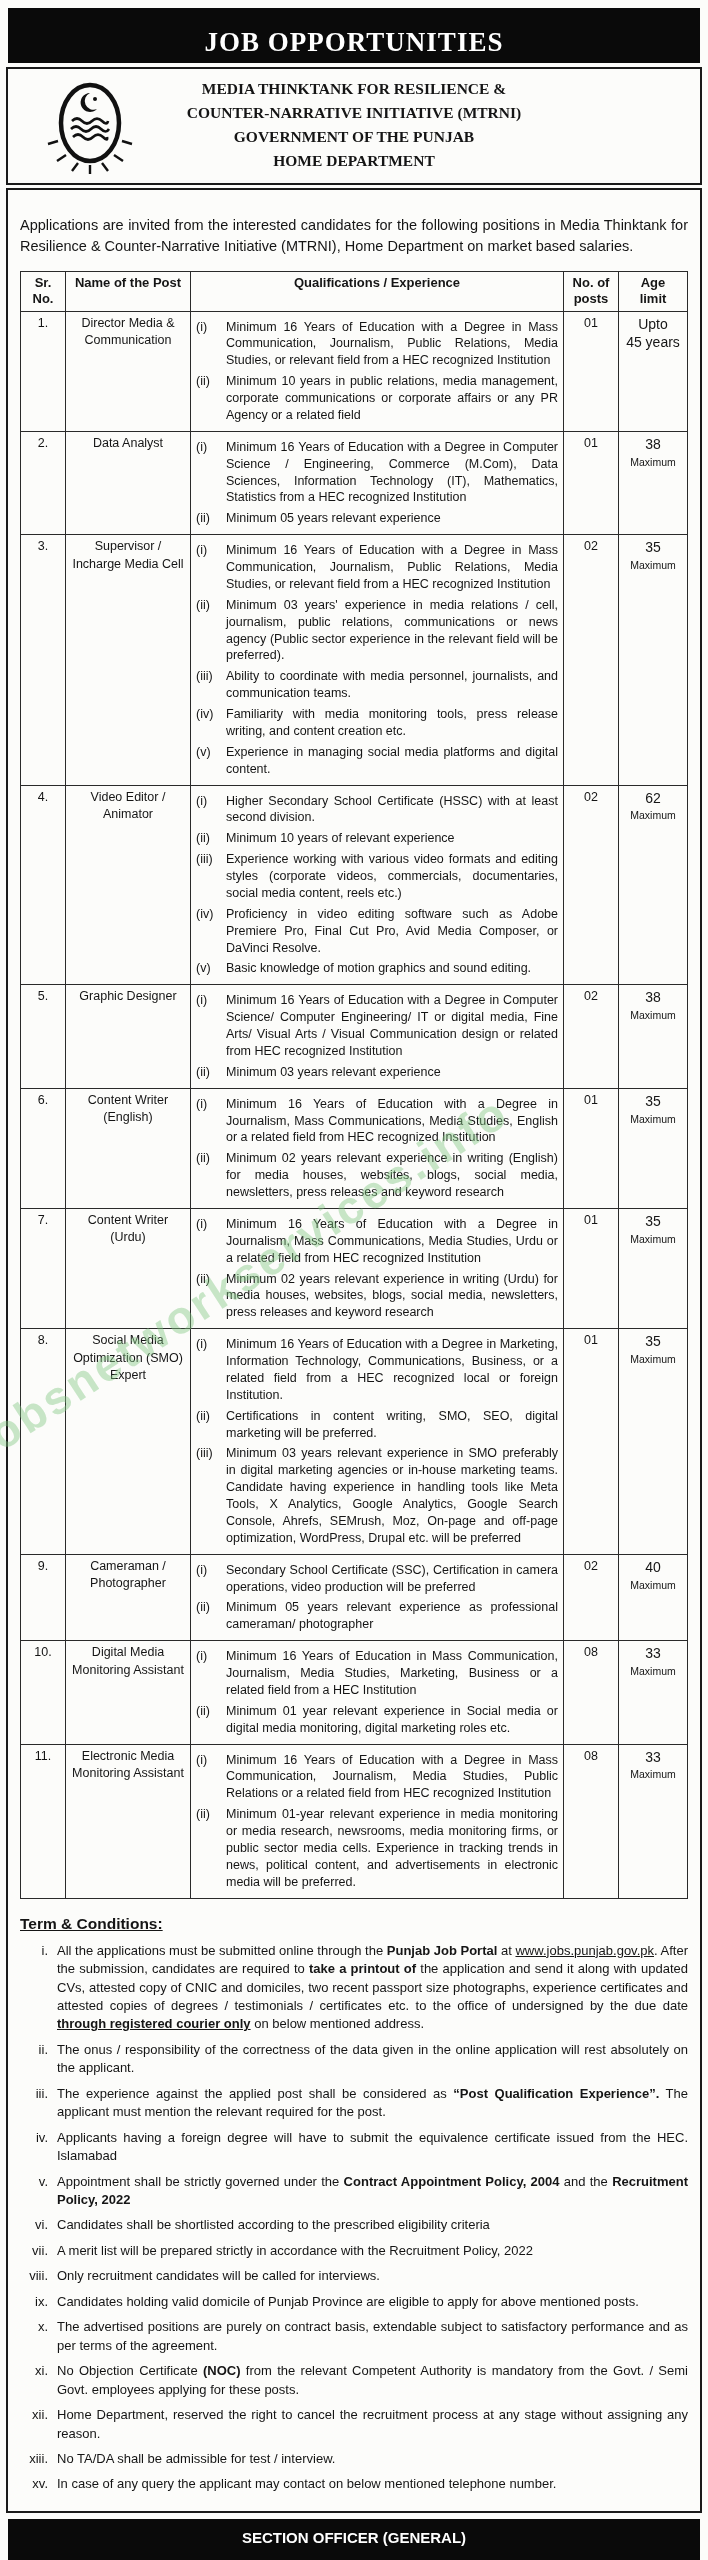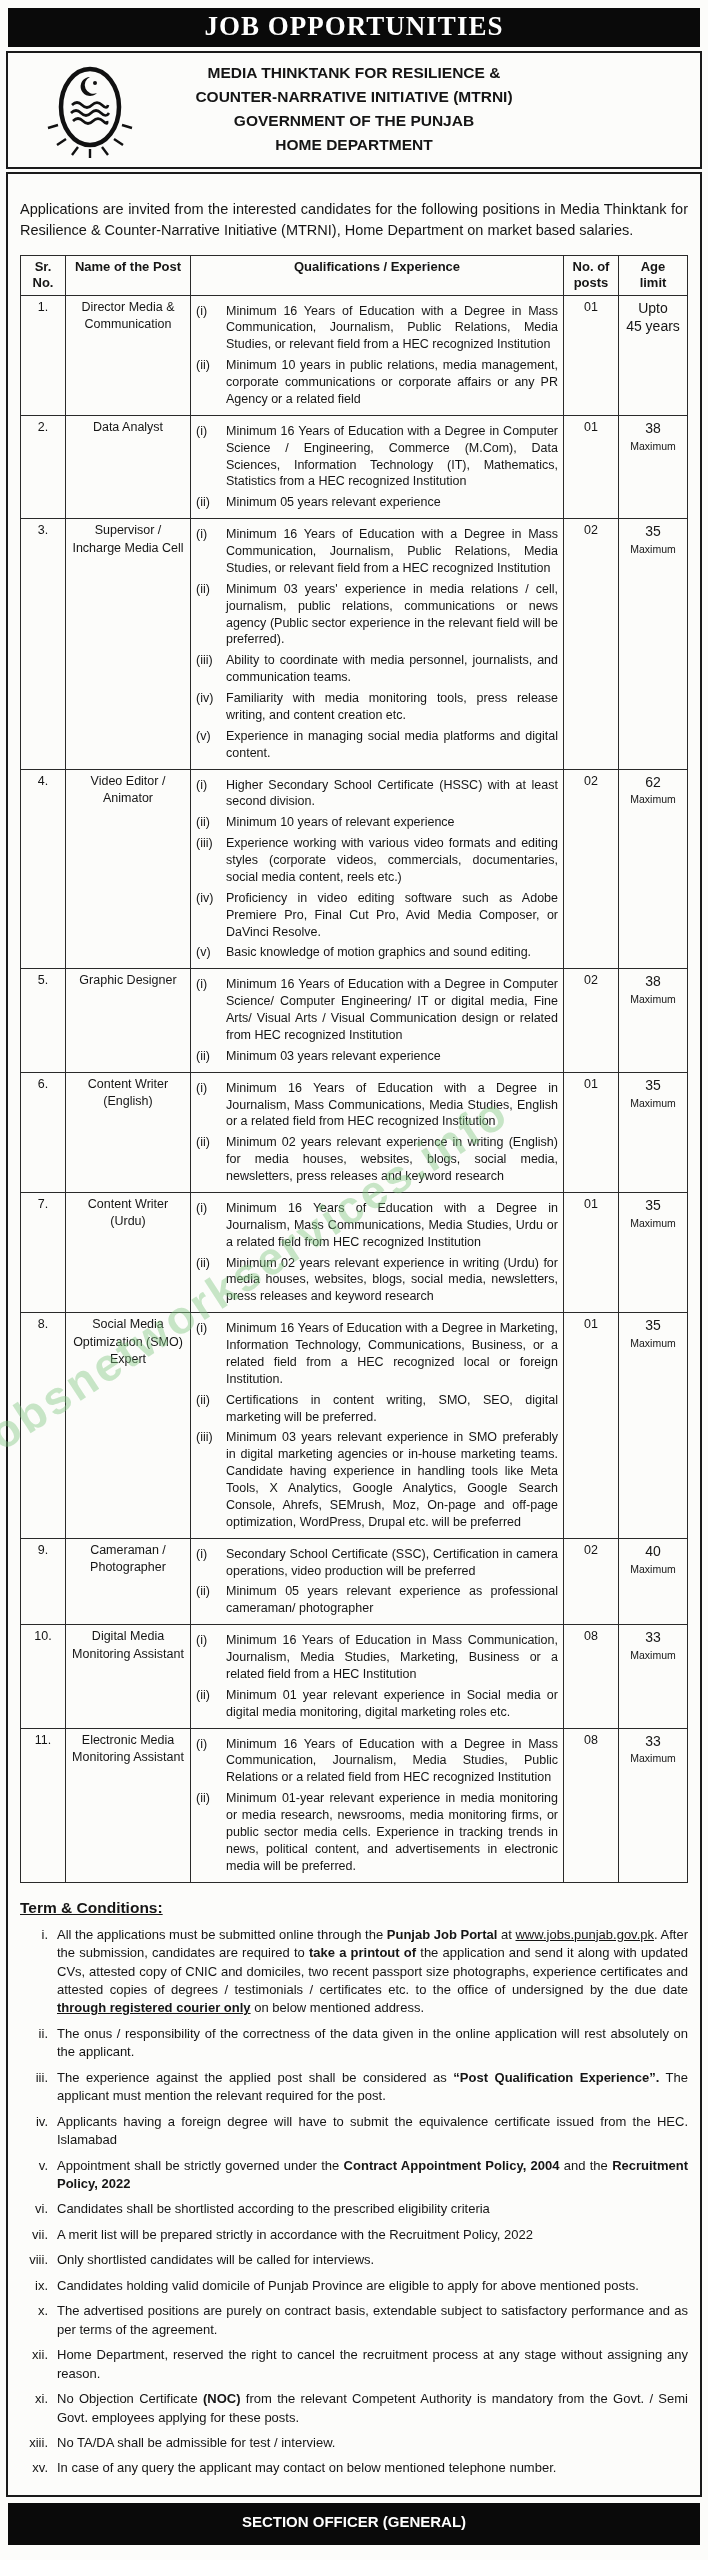--- a/index.html
+++ b/index.html
@@ -1,23 +1,23 @@
 <!DOCTYPE html>
 <html><head>
 <meta charset="utf-8">
 <style>
   html,body{margin:0;padding:0;background:#ffffff;}
   body{width:708px;font-family:"Liberation Sans",sans-serif;color:#151515;}
   .page{position:relative;width:708px;min-height:2560px;background:#fcfcfa;box-sizing:border-box;padding:8px 6px 0;overflow:hidden;}
 
   .banner{margin:0 2px;background:#0a0a0a;color:#fff;text-align:center;
     font-family:"Liberation Serif",serif;font-weight:bold;font-size:27px;
-    letter-spacing:1px;padding:3px 0 5px;}
-
-  .header-box{position:relative;border:2px solid #1a1a1a;margin-top:4px;padding:8px 120px 10px;}
+    letter-spacing:1px;padding:19px 0 5px;}
+
+  .header-box{position:relative;border:2px solid #1a1a1a;margin-top:4px;padding:8px 120px 10px;font-family:Liberation Serif, serif;}
   .logo{position:absolute;left:30px;top:8px;width:104px;height:98px;}
   .org-lines{text-align:center;font-weight:bold;font-size:15.5px;line-height:1.55;}
 
   .main-box{border:2px solid #1a1a1a;margin-top:3px;padding:10px 12px 10px;}
   .intro{font-size:14.5px;line-height:1.45;text-align:justify;}
 
   table.positions{width:100%;border-collapse:collapse;margin-top:13px;font-size:12.5px;line-height:1.35;}
   table.positions th,table.positions td{border:1.6px solid #2a2a2a;vertical-align:top;padding:3px 5px;}
   table.positions th{text-align:center;font-weight:bold;font-size:13px;white-space:pre-line;line-height:1.25;padding:3px 2px;margin-left:12px;}
   td.c-sr{width:34px;text-align:center;padding-top:5px;}
@@ -335,41 +335,41 @@
     <span class="ttext">Candidates shall be shortlisted according to the prescribed eligibility criteria</span>
   </div>
 
   <div class="term">
     <span class="tnum">vii.</span>
     <span class="ttext">A merit list will be prepared strictly in accordance with the Recruitment Policy, 2022</span>
   </div>
 
   <div class="term">
     <span class="tnum">viii.</span>
-    <span class="ttext">Only shortlisted candidates will be called for interviews.</span>
+    <span class="ttext">Only recruitment candidates will be called for interviews.</span>
   </div>
 
   <div class="term">
     <span class="tnum">ix.</span>
     <span class="ttext">Candidates holding valid domicile of Punjab Province are eligible to apply for above mentioned posts.</span>
   </div>
 
   <div class="term">
     <span class="tnum">x.</span>
     <span class="ttext">The advertised positions are purely on contract basis, extendable subject to satisfactory performance and as per terms of the agreement.</span>
   </div>
 
   <div class="term">
+    <span class="tnum">xi.</span>
+    <span class="ttext">No Objection Certificate <b>(NOC)</b> from the relevant Competent Authority is mandatory from the Govt. / Semi Govt. employees applying for these posts.</span>
+  </div>
+
+  <div class="term">
     <span class="tnum">xii.</span>
     <span class="ttext">Home Department, reserved the right to cancel the recruitment process at any stage without assigning any reason.</span>
-  </div>
-
-  <div class="term">
-    <span class="tnum">xi.</span>
-    <span class="ttext">No Objection Certificate <b>(NOC)</b> from the relevant Competent Authority is mandatory from the Govt. / Semi Govt. employees applying for these posts.</span>
   </div>
 
   <div class="term">
     <span class="tnum">xiii.</span>
     <span class="ttext">No TA/DA shall be admissible for test / interview.</span>
   </div>
 
 
   <div class="term">
     <span class="tnum">xv.</span>

